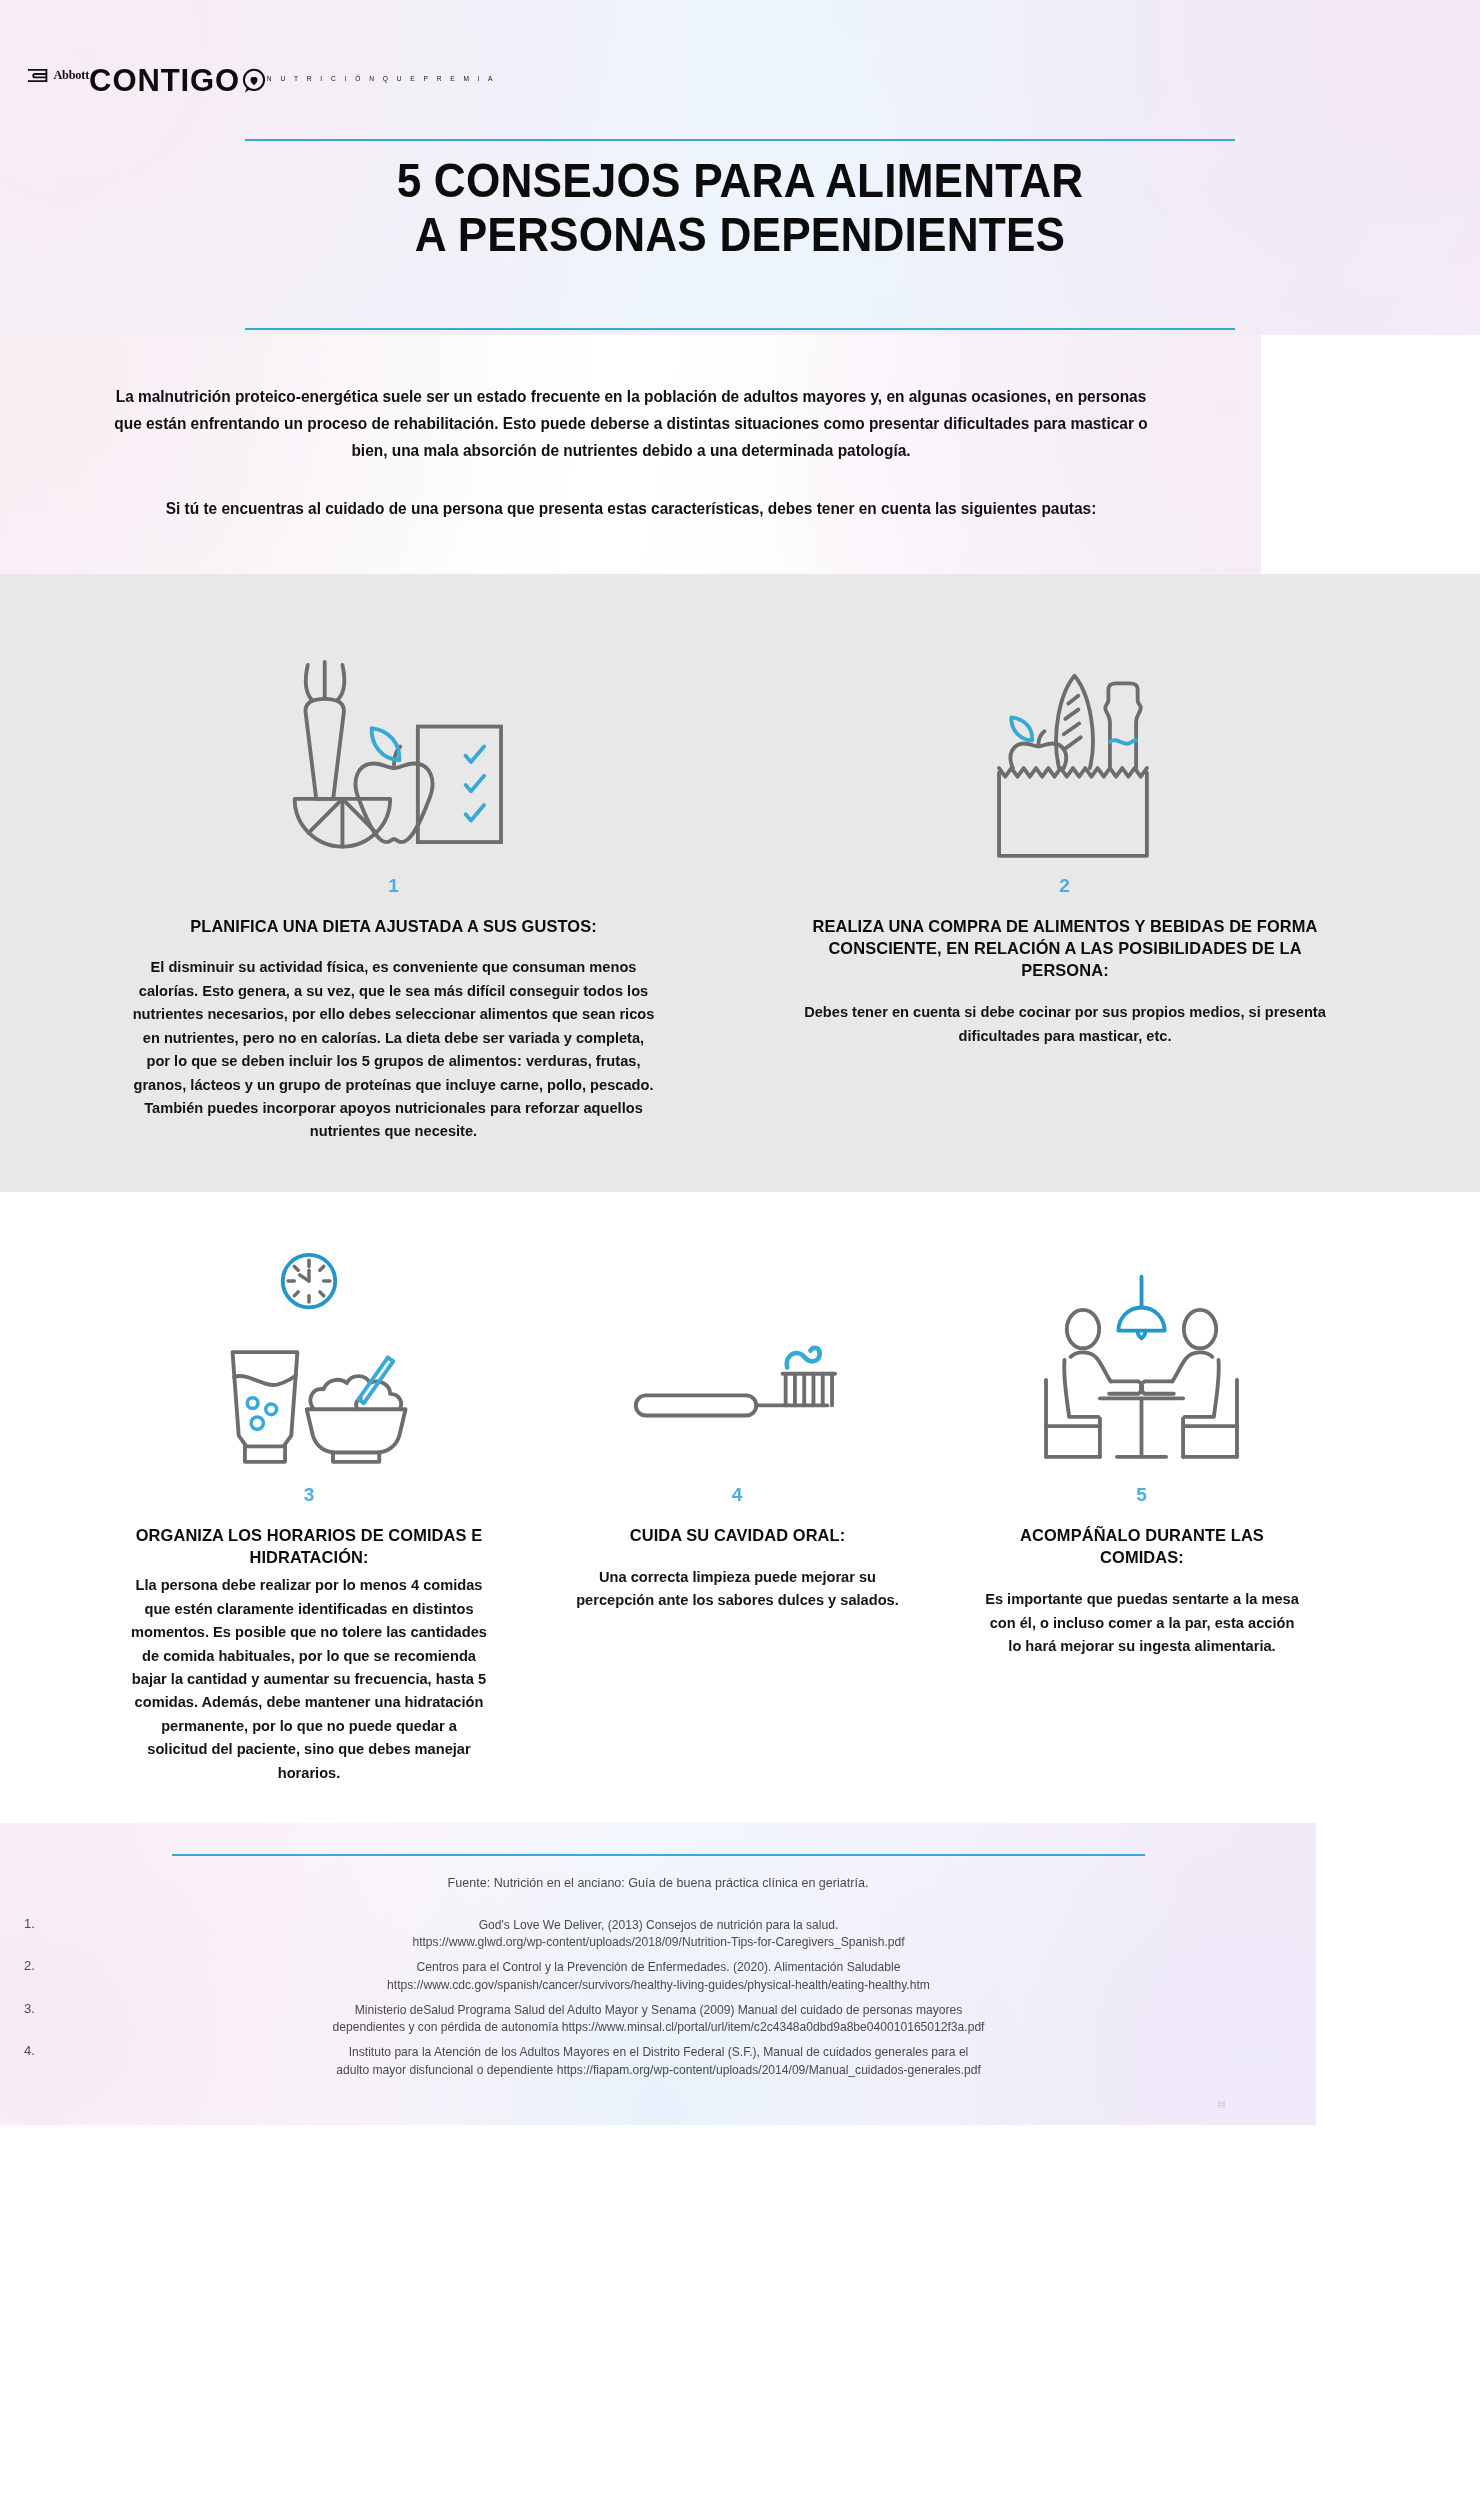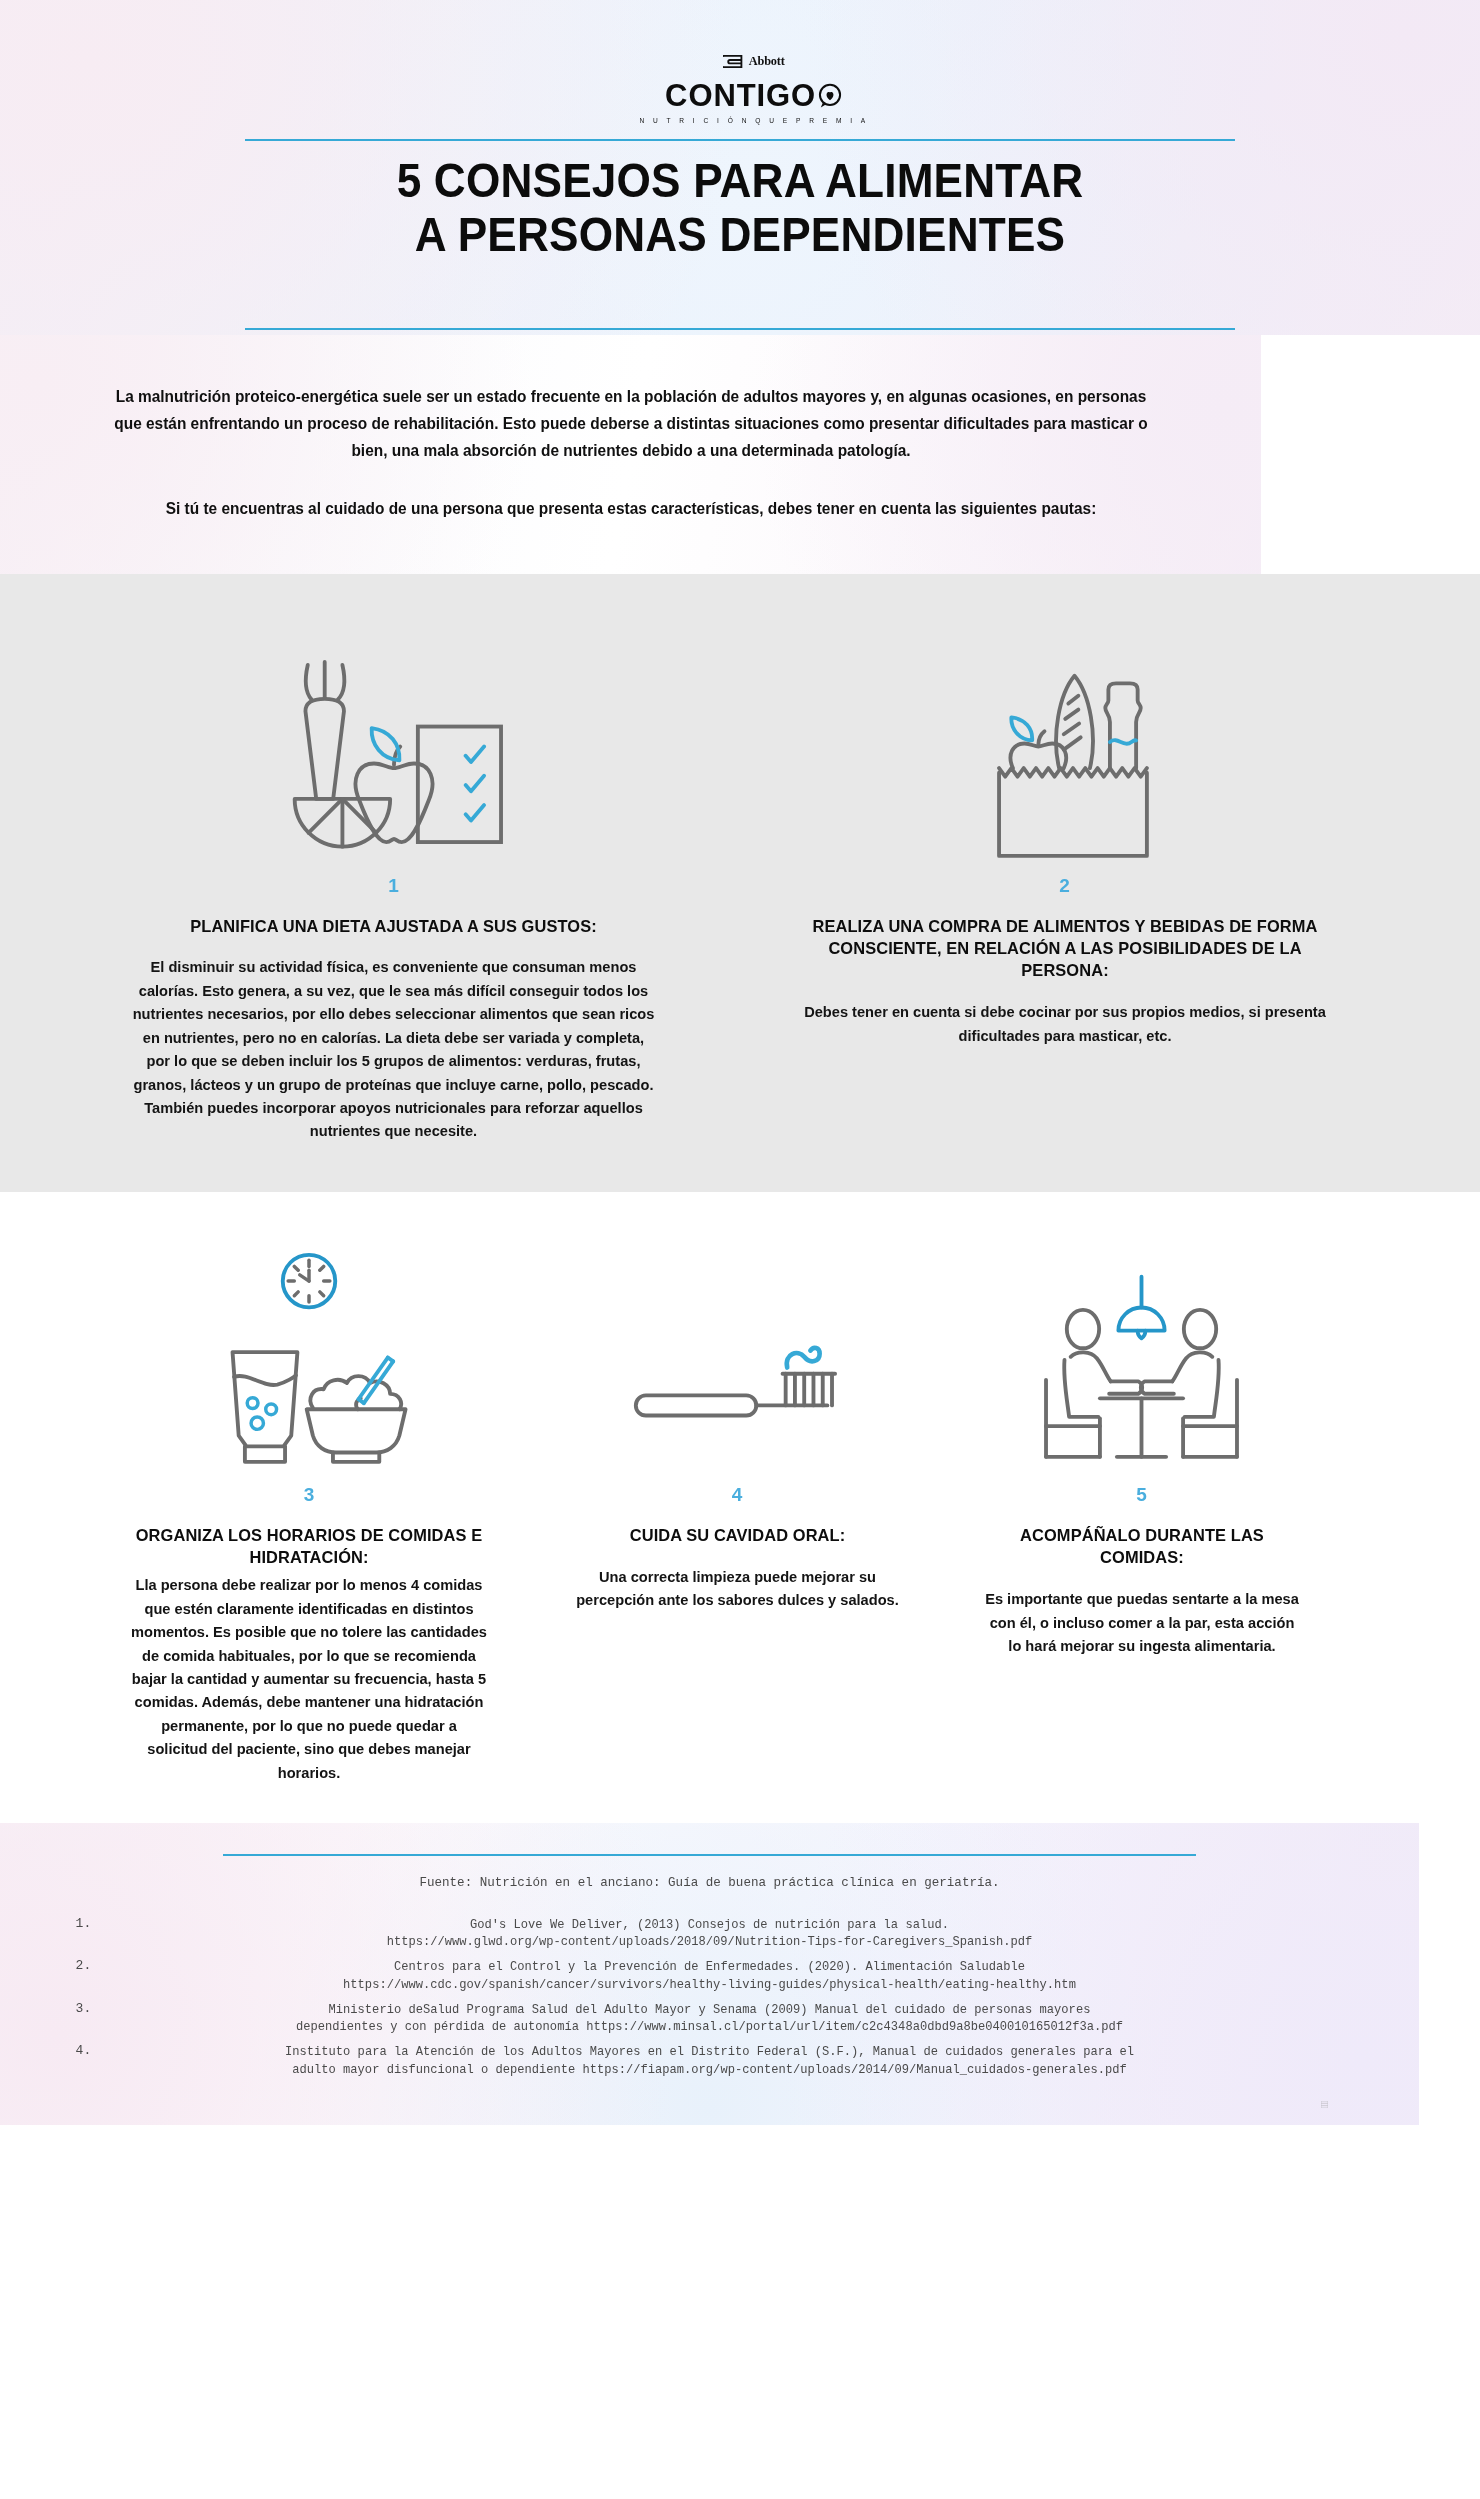--- a/index.html
+++ b/index.html
@@ -27,21 +27,21 @@
       radial-gradient(circle at 95% 10%, #f3e9f5 0%, rgba(243,233,245,0) 42%),
       radial-gradient(circle at 50% 55%, #eef5fd 0%, rgba(238,245,253,0) 60%),
       linear-gradient(120deg, #f4eef6 0%, #eef3fb 30%, #eaf2fc 58%, #f4edf6 100%);
   }
 
   .logo-block {
     position: absolute;
     left: 0; right: 0;
     top: 54px;
     display: flex;
-    flex-direction: column;
+    flex-direction: row;
     align-items: center;
     padding-left: 28px;
   }
   .abbott-row {
     display: flex;
     align-items: center;
     gap: 5.4px;
   }
   .abbott-mark {
     width: 20px; height: 13px;
@@ -198,28 +198,27 @@
   .c2 .tip-head, .c2 .tip-body { width: 586px; }
   .c3 .tip-head, .c3 .tip-body { width: 378px; }
   .c4 .tip-head, .c4 .tip-body { width: 347px; }
   .c5 .tip-head, .c5 .tip-body { width: 332px; }
 
   .c3 .tip-body { margin-top: 4.6px; }
 
   
   .footer {
     position: relative;
-    width: 1419px;
+    width: 1316px;
     padding: 31px 0 39px 0;
     background:
       radial-gradient(circle at 4% 70%, #f7eaf3 0%, rgba(247,234,243,0) 45%),
       radial-gradient(circle at 96% 78%, #efeafa 0%, rgba(239,234,250,0) 42%),
       radial-gradient(circle at 50% 95%, #e8f1fb 0%, rgba(232,241,251,0) 60%),
       linear-gradient(105deg, #f9f3f8 0%, #fdfcfe 30%, #f6f5fd 65%, #f3eaf5 100%);
-    font-family: Liberation Mono, monospace;
   }
   .rule-footer {
     width: 973px;
     height: 2.3px;
     background: #36a9d6;
     margin: 0 auto 18.5px auto;
   }
   .source-line {
     text-align: center;
     font-size: 13.5px;

